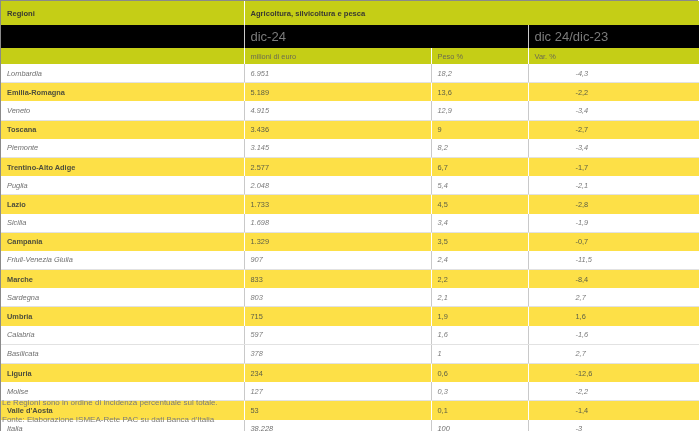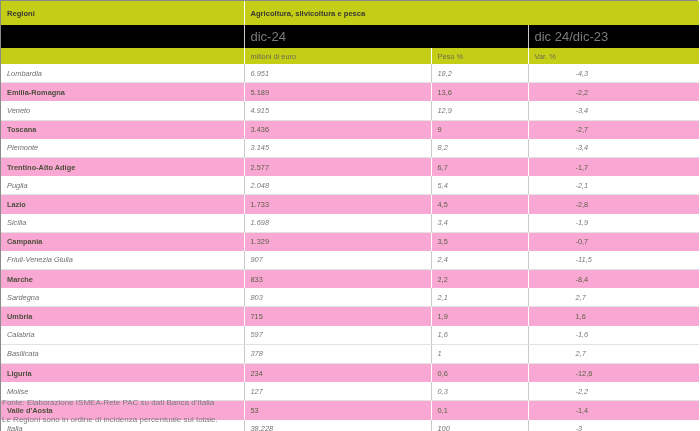--- a/index.html
+++ b/index.html
@@ -100,21 +100,21 @@
     font-size: 7.4px;
   }
   tr.drow.odd td {
     background: #ffffff;
     color: #7a7a7a;
     border-right: 1px solid #c9c9c9;
     border-bottom: 1px solid #e2e2e2;
     font-style: italic;
   }
   tr.drow.even td {
-    background: #f9a8d4;
+    background: #fde047;
     color: #5f6046;
     border-right: 1px solid #ffffff;
     border-bottom: none;
   }
   tr.drow.odd td.name {
     color: #6f6f6f;
   }
   tr.drow.even td.name {
     color: #4f4f3c;
     font-weight: bold;
@@ -291,17 +291,17 @@
             <td class="name">Italia</td>
             <td>38.228</td>
             <td>100</td>
             <td>-3</td>
           </tr>
         </tbody>
     </table>
   </div>
 
   <div class="notes">
+    <div class="note-line">Le Regioni sono in ordine di incidenza percentuale sul totale.</div>
     <div class="note-line">Fonte: Elaborazione ISMEA-Rete PAC su dati Banca d'Italia</div>
-    <div class="note-line">Le Regioni sono in ordine di incidenza percentuale sul totale.</div>
   </div>
 
 </div>
 
 </body></html>

